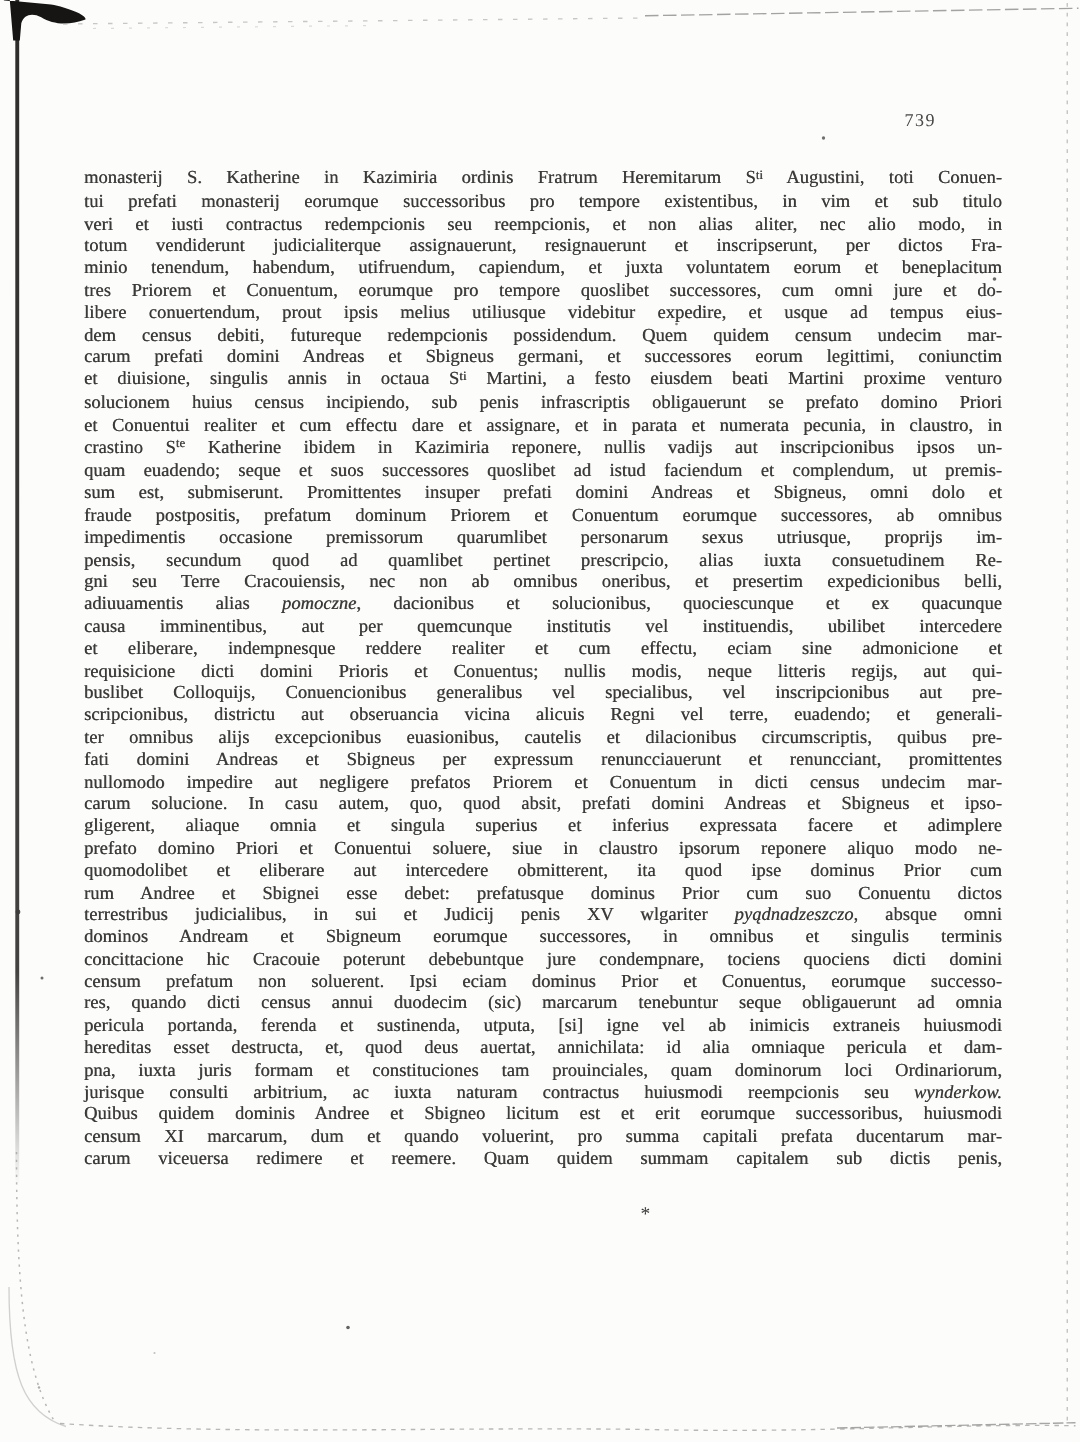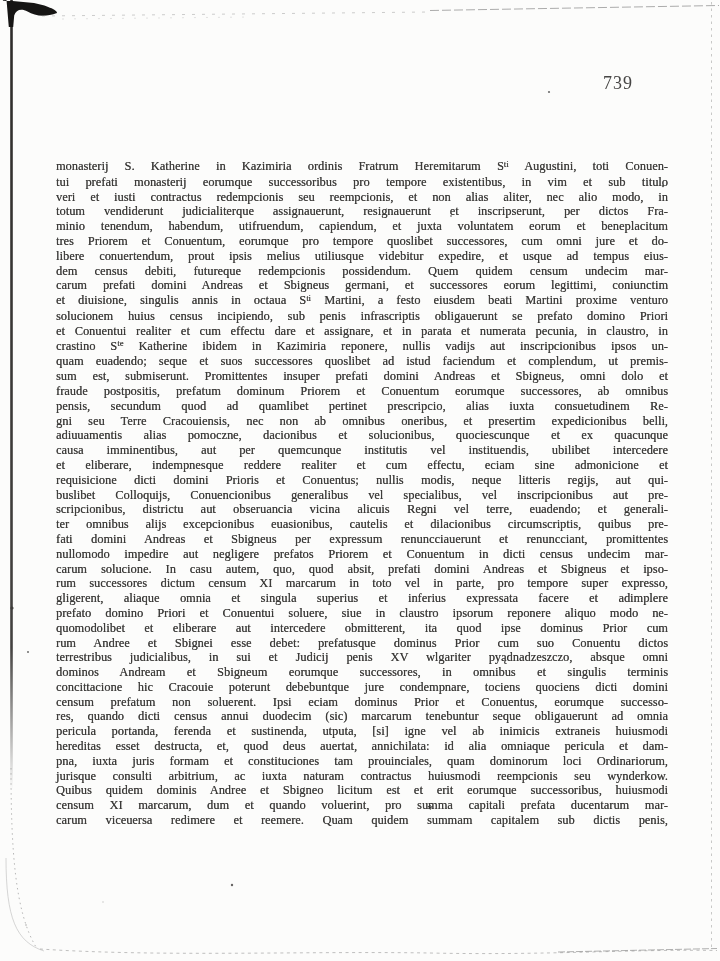--- a/index.html
+++ b/index.html
@@ -5,37 +5,36 @@
   html,body{margin:0;padding:0;}
   body{
     width:720px;height:961px;position:relative;overflow:hidden;
     background:#fcfcfb;
     font-family:"Liberation Serif", serif;
   }
   .page{position:absolute;inset:0;}
   .artifacts{position:absolute;left:0;top:0;width:720px;height:961px;pointer-events:none;}
   .page-number{
     position:absolute;left:603px;top:73px;
-    font-size:18px;letter-spacing:1px;color:#474645;
+    font-size:12px;letter-spacing:1px;color:#474645;
   }
   .text-block{
     position:absolute;left:56px;top:111px;width:612px;
     font-size:12.3px;line-height:14.8px;
     color:#3b3a38;
     letter-spacing:0.05px;
-    margin-top:48px;
   }
   .line{
     text-align:justify;
     text-align-last:justify;
     text-justify:inter-word;
     white-space:normal;
     text-shadow:0.25px 0 0 rgba(59,58,56,0.8);
   }
-  .line .it{}
+  .line .it{font-style:italic;}
   .line .sup{
     font-size:8.5px;
     position:relative;top:-3.5px;
   }
   .footnote-marker{
     position:absolute;left:427px;top:801px;
     font-size:13px;color:#3b3a38;
   }
 </style>
 </head>
@@ -90,33 +89,33 @@
       <div class="line"><span>libere conuertendum, prout ipsis melius utiliusque videbitur expedire, et usque ad tempus eius-</span></div>
       <div class="line"><span>dem census debiti, futureque redempcionis possidendum. Quem quidem censum undecim mar-</span></div>
       <div class="line"><span>carum prefati domini Andreas et Sbigneus germani, et successores eorum legittimi, coniunctim</span></div>
       <div class="line"><span>et diuisione, singulis annis in octaua S</span><span class="sup">ti</span><span> Martini, a festo eiusdem beati Martini proxime venturo</span></div>
       <div class="line"><span>solucionem huius census incipiendo, sub penis infrascriptis obligauerunt se prefato domino Priori</span></div>
       <div class="line"><span>et Conuentui realiter et cum effectu dare et assignare, et in parata et numerata pecunia, in claustro, in</span></div>
       <div class="line"><span>crastino S</span><span class="sup">te</span><span> Katherine ibidem in Kazimiria reponere, nullis vadijs aut inscripcionibus ipsos un-</span></div>
       <div class="line"><span>quam euadendo; seque et suos successores quoslibet ad istud faciendum et complendum, ut premis-</span></div>
       <div class="line"><span>sum est, submiserunt. Promittentes insuper prefati domini Andreas et Sbigneus, omni dolo et</span></div>
       <div class="line"><span>fraude postpositis, prefatum dominum Priorem et Conuentum eorumque successores, ab omnibus</span></div>
+      <div class="line"><span>impedimentis occasione premissorum quarumlibet personarum sexus utriusque, proprijs im-</span></div>
       <div class="line"><span>pensis, secundum quod ad quamlibet pertinet prescripcio, alias iuxta consuetudinem Re-</span></div>
       <div class="line"><span>gni seu Terre Cracouiensis, nec non ab omnibus oneribus, et presertim expedicionibus belli,</span></div>
       <div class="line"><span>adiuuamentis alias </span><span class="it">pomoczne</span><span>, dacionibus et solucionibus, quociescunque et ex quacunque</span></div>
       <div class="line"><span>causa imminentibus, aut per quemcunque institutis vel instituendis, ubilibet intercedere</span></div>
       <div class="line"><span>et eliberare, indempnesque reddere realiter et cum effectu, eciam sine admonicione et</span></div>
       <div class="line"><span>requisicione dicti domini Prioris et Conuentus; nullis modis, neque litteris regijs, aut qui-</span></div>
       <div class="line"><span>buslibet Colloquijs, Conuencionibus generalibus vel specialibus, vel inscripcionibus aut pre-</span></div>
       <div class="line"><span>scripcionibus, districtu aut obseruancia vicina alicuis Regni vel terre, euadendo; et generali-</span></div>
       <div class="line"><span>ter omnibus alijs excepcionibus euasionibus, cautelis et dilacionibus circumscriptis, quibus pre-</span></div>
       <div class="line"><span>fati domini Andreas et Sbigneus per expressum renuncciauerunt et renuncciant, promittentes</span></div>
       <div class="line"><span>nullomodo impedire aut negligere prefatos Priorem et Conuentum in dicti census undecim mar-</span></div>
       <div class="line"><span>carum solucione. In casu autem, quo, quod absit, prefati domini Andreas et Sbigneus et ipso-</span></div>
-      <div class="line"><span>rum successores dictum censum XI marcarum in toto vel in parte, pro tempore super expresso,</span></div>
       <div class="line"><span>gligerent, aliaque omnia et singula superius et inferius expressata facere et adimplere</span></div>
       <div class="line"><span>prefato domino Priori et Conuentui soluere, siue in claustro ipsorum reponere aliquo modo ne-</span></div>
       <div class="line"><span>quomodolibet et eliberare aut intercedere obmitterent, ita quod ipse dominus Prior cum</span></div>
       <div class="line"><span>rum Andree et Sbignei esse debet: prefatusque dominus Prior cum suo Conuentu dictos</span></div>
       <div class="line"><span>terrestribus judicialibus, in sui et Judicij penis XV wlgariter </span><span class="it">pyądnadzeszczo</span><span>, absque omni</span></div>
       <div class="line"><span>dominos Andream et Sbigneum eorumque successores, in omnibus et singulis terminis</span></div>
       <div class="line"><span>concittacione hic Cracouie poterunt debebuntque jure condempnare, tociens quociens dicti domini</span></div>
       <div class="line"><span>censum prefatum non soluerent. Ipsi eciam dominus Prior et Conuentus, eorumque successo-</span></div>
       <div class="line"><span>res, quando dicti census annui duodecim (sic) marcarum tenebuntur seque obligauerunt ad omnia</span></div>
       <div class="line"><span>pericula portanda, ferenda et sustinenda, utputa, [si] igne vel ab inimicis extraneis huiusmodi</span></div>

